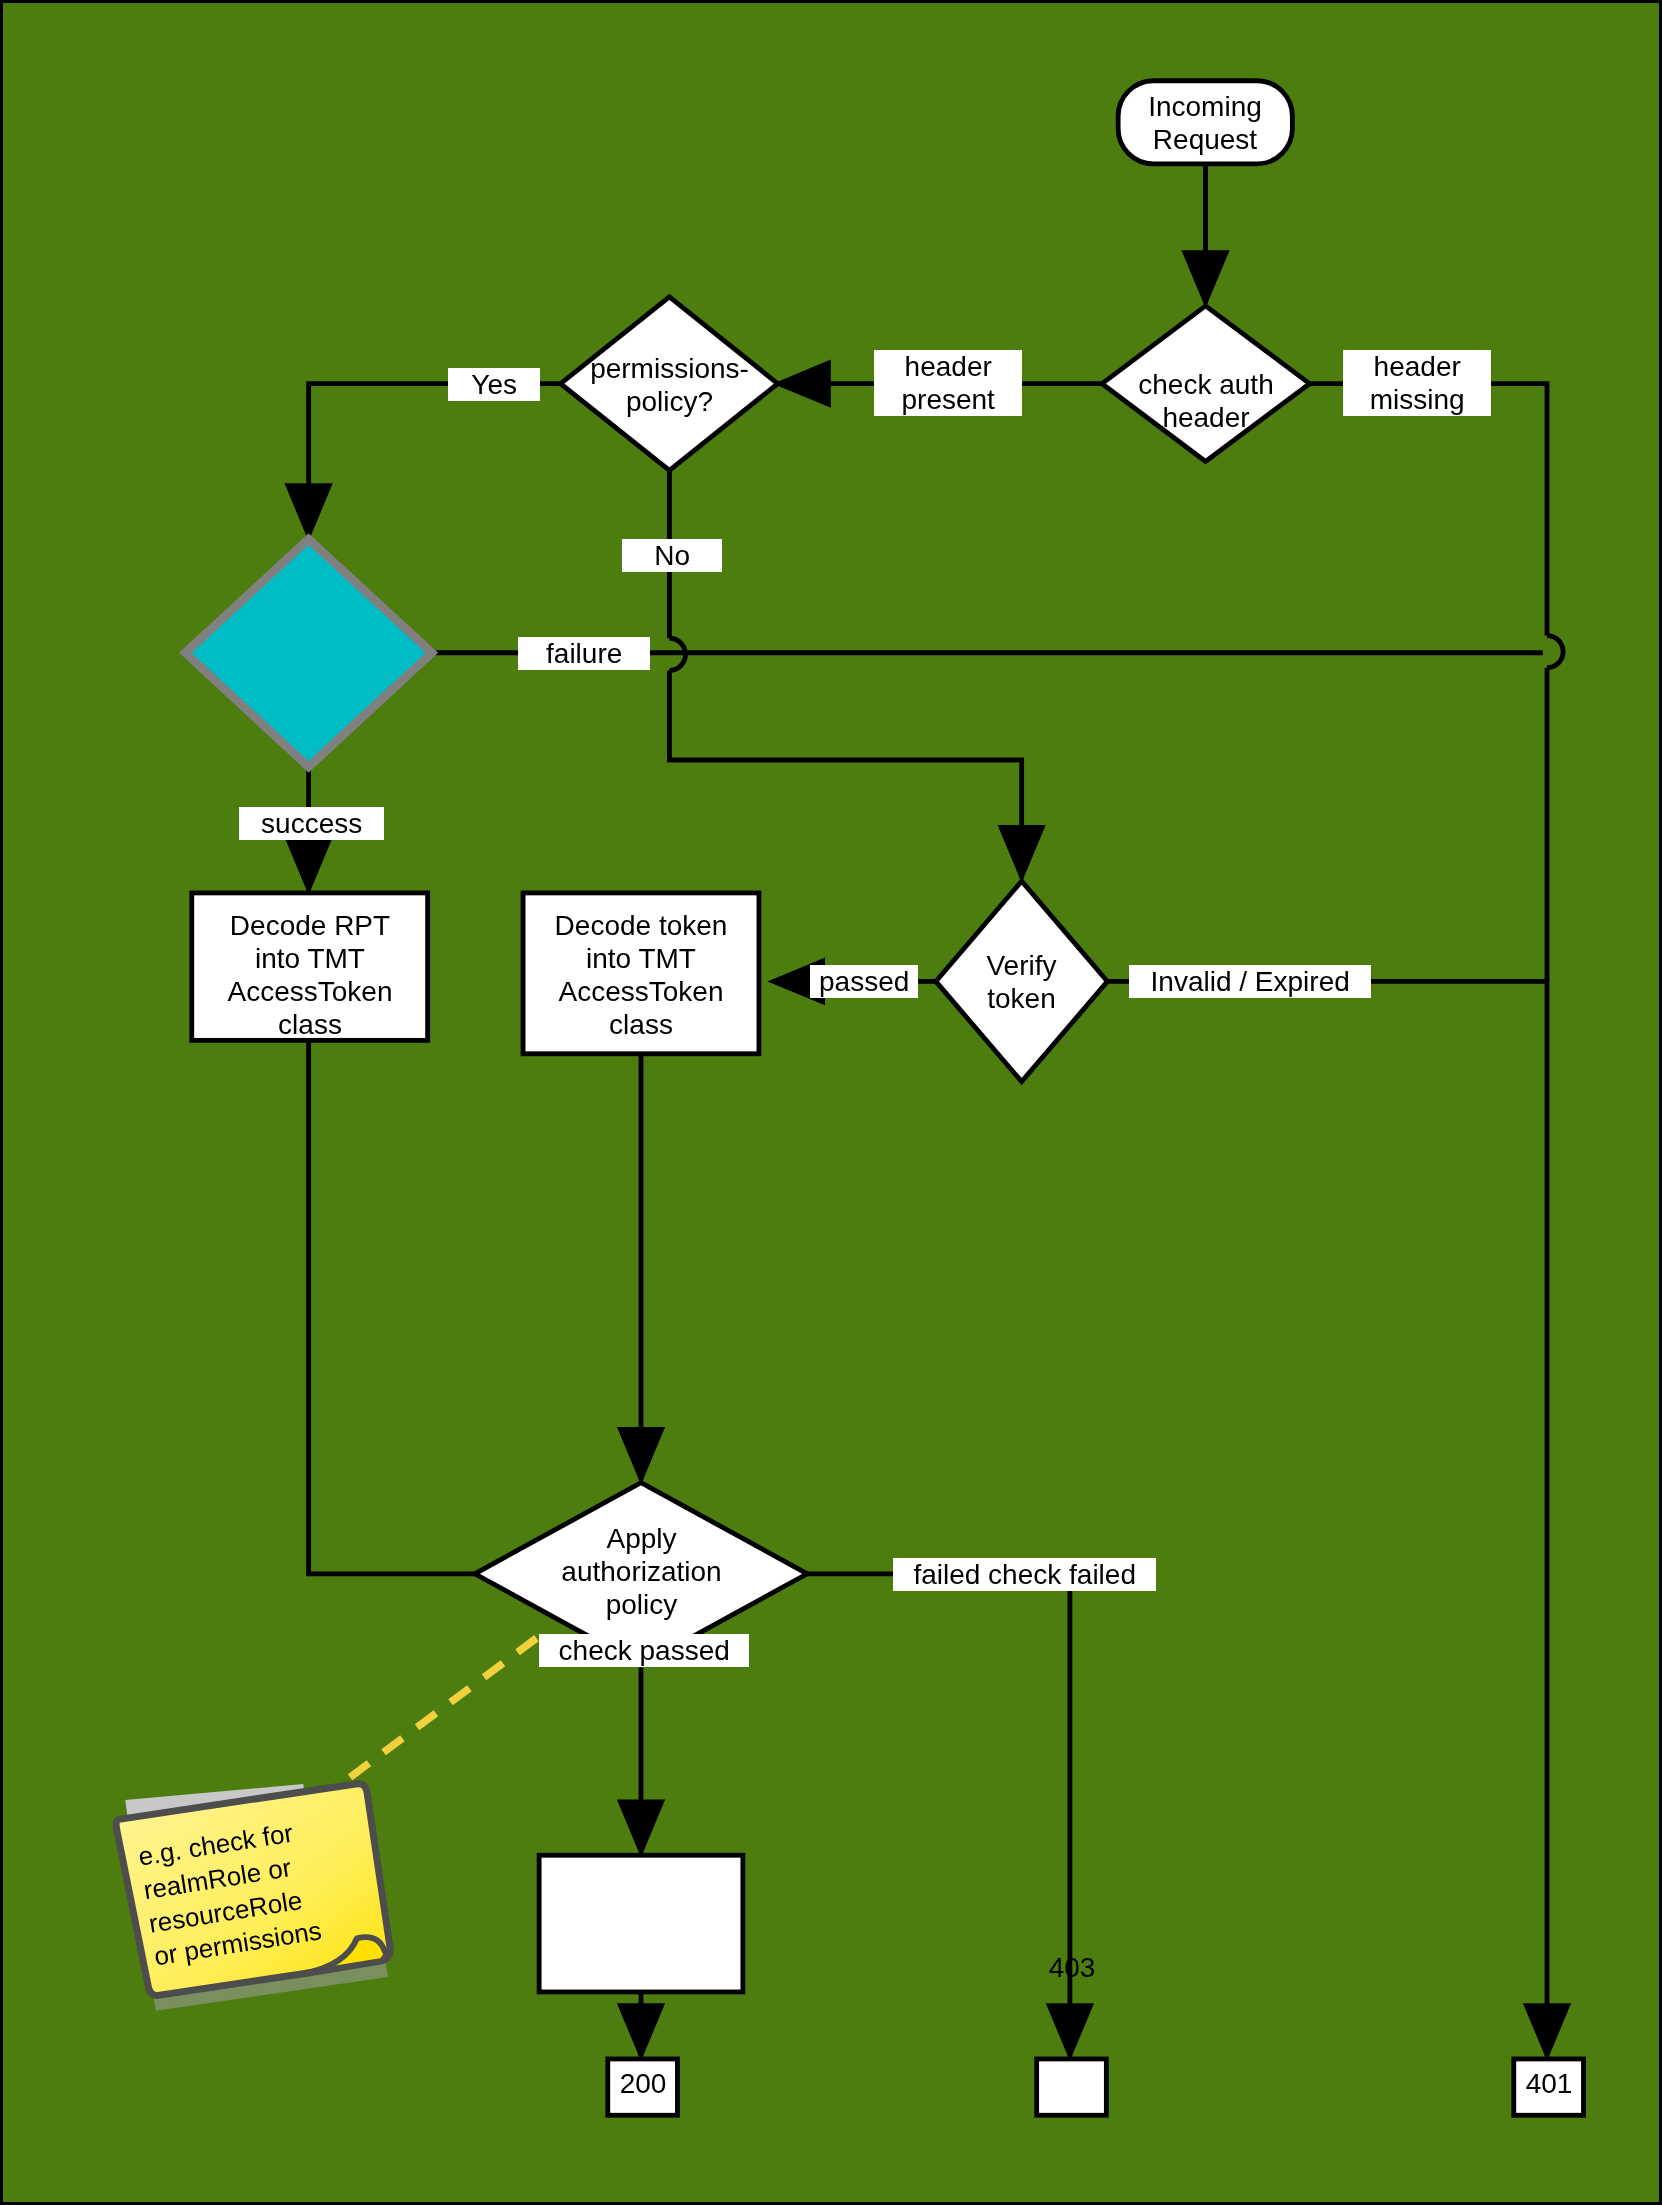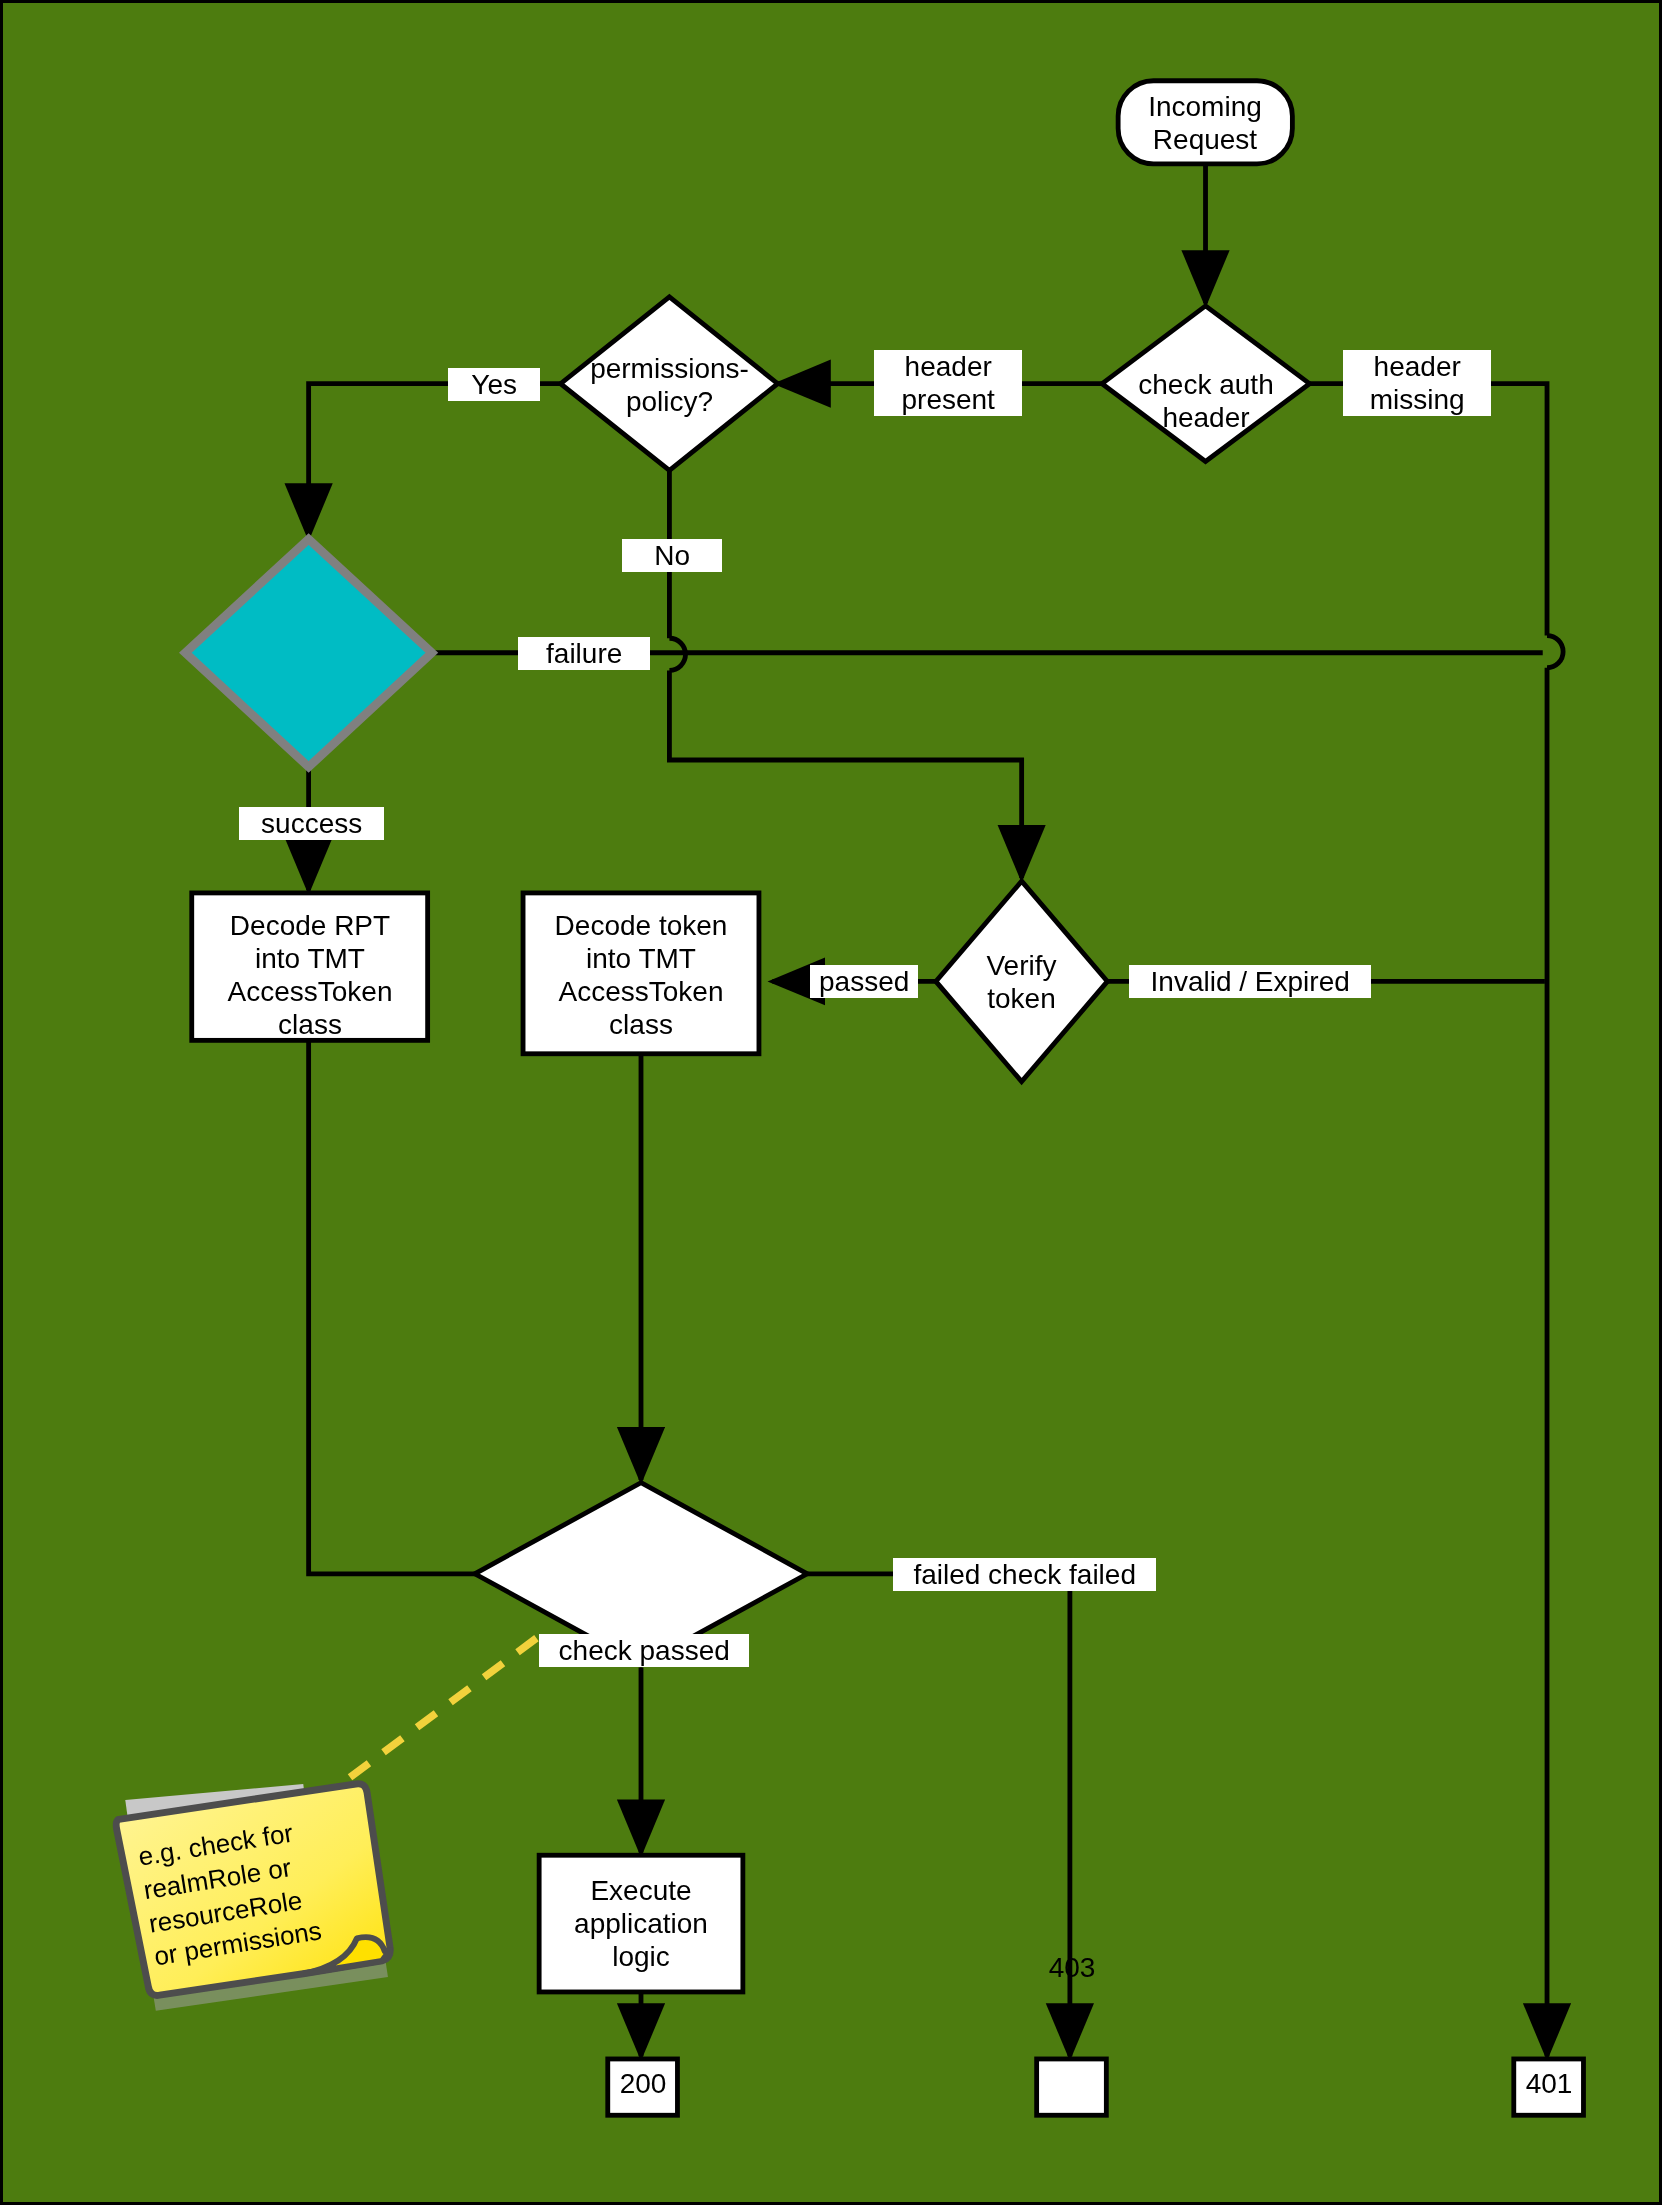--- a/index.html
+++ b/index.html
@@ -147,24 +147,24 @@
 class</div>
 
   <div class="node-text f52" style="left:520px; top:906px; width:236px;">Decode token
 into TMT
 AccessToken
 class</div>
 
   <div class="node-text f52" style="left:941px; top:946px; width:155px;">Verify
 token</div>
 
+  <div class="node-text f52" style="left:507px; top:1519px; width:263px;">Apply
+authorization
+policy</div>
 
-  <div class="node-text f52" style="left:536px; top:1871px; width:204px;">Execute
-application
-logic</div>
 
   <div class="node-text f52" style="left:605px; top:2064px; width:70px;">200</div>
 
   <div class="node-text f52" style="left:1034px; top:1948px; width:70px;">403</div>
 
   <div class="node-text f52" style="left:1511px; top:2064px; width:70px;">401</div>
 
   <div class="edge-label f52" style="left:871px; top:347px; width:142px;">header
 present</div>
 

